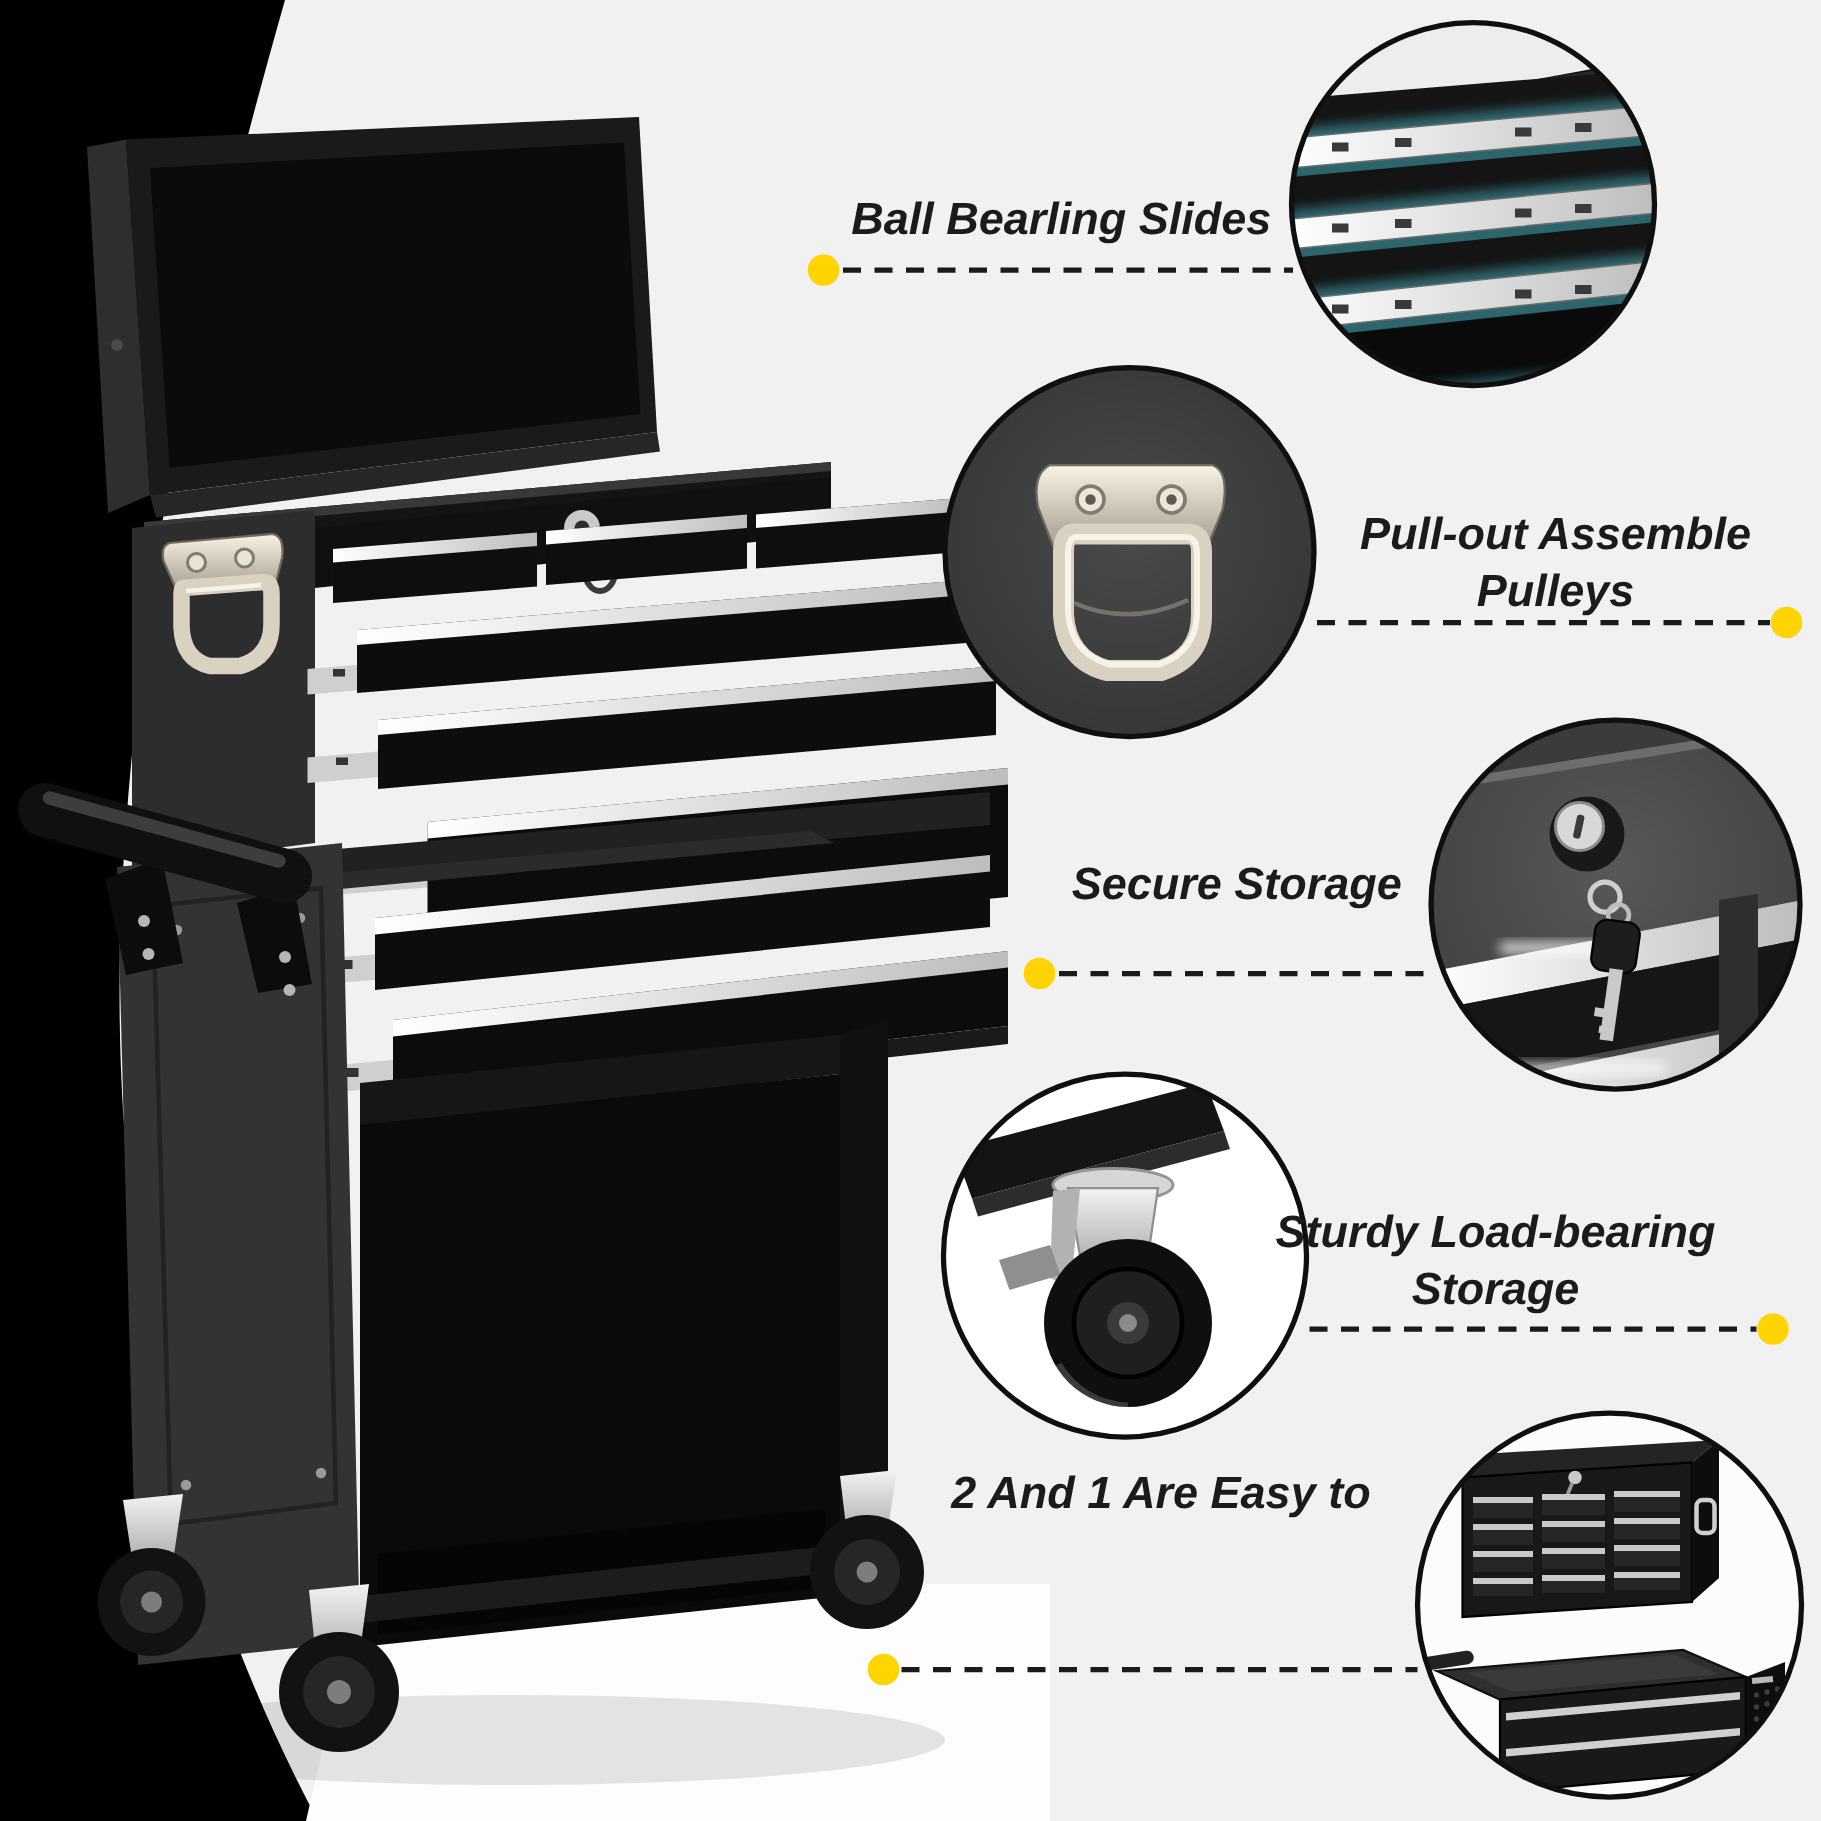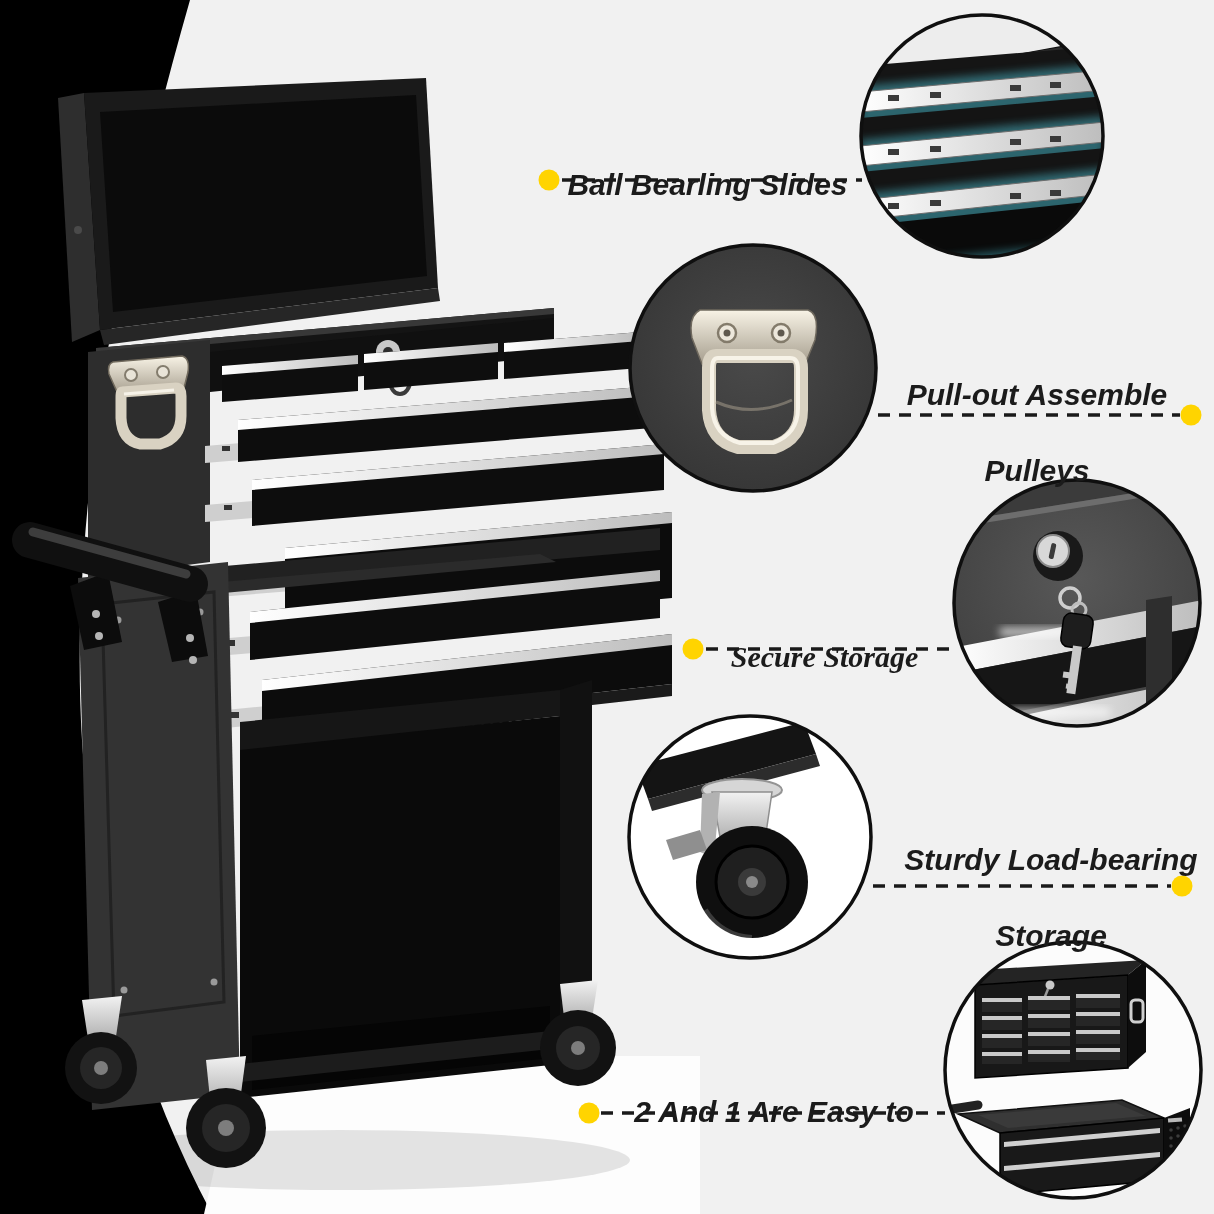--- a/index.html
+++ b/index.html
@@ -10,21 +10,21 @@
   }
   #scene{position:absolute;left:0;top:0;width:1214px;height:1214px;}
   .callout-label{
     position:absolute;
     font-family:"Liberation Sans",sans-serif;
     font-weight:bold;font-style:italic;
     color:#1b1b1b;text-align:center;
     font-size:30px;line-height:1.27;
     letter-spacing:0px;
   }
-  .callout-label span{display:block;margin-top:38px;}
+  .callout-label span{display:block;}
 </style>
 </head>
 <body>
 
 <svg id="scene" viewBox="0 0 1214 1214">
   <defs>
     <linearGradient id="gSilverH" x1="0" y1="0" x2="1" y2="0">
       <stop offset="0" stop-color="#ffffff"></stop>
         <stop offset="1" stop-color="#bdbdbd"></stop>
     </linearGradient>
@@ -396,24 +396,24 @@
 
 <div class="callout-label" style="left:545px;top:128px;width:325px;">
   <span>Ball Bearling Slides</span>
 </div>
 
 <div class="callout-label" style="left:887px;top:338px;width:300px;">
   <span>Pull-out Assemble</span>
   <span>Pulleys</span>
 </div>
 
-<div class="callout-label" style="left:672px;top:600px;width:305px;font-family:Liberation Serif, serif;">
+<div class="callout-label" style="left:672px;top:571px;width:305px;">
   <span>Secure Storage</span>
 </div>
 
-<div class="callout-label" style="left:900px;top:803px;width:302px;">
+<div class="callout-label" style="left:846px;top:803px;width:302px;">
   <span>Sturdy Load-bearing</span>
   <span>Storage</span>
 </div>
 
-<div class="callout-label" style="left:602px;top:1055px;width:344px;">
+<div class="callout-label" style="left:602px;top:977px;width:344px;">
   <span>2 And 1 Are Easy to</span>
 </div>
 
 </body></html>

